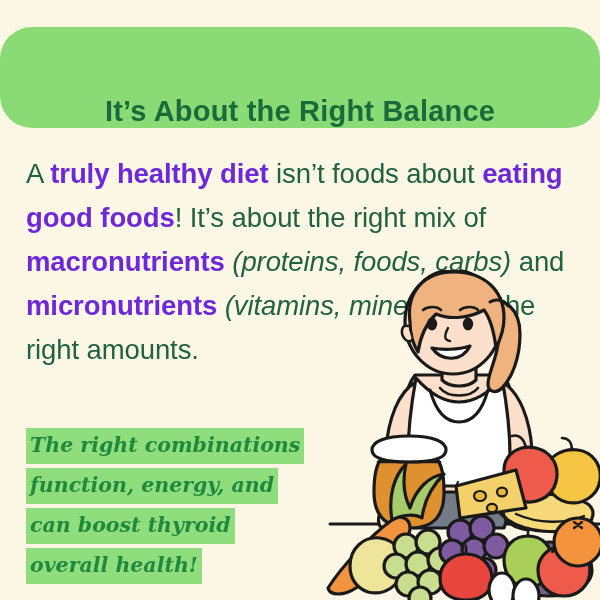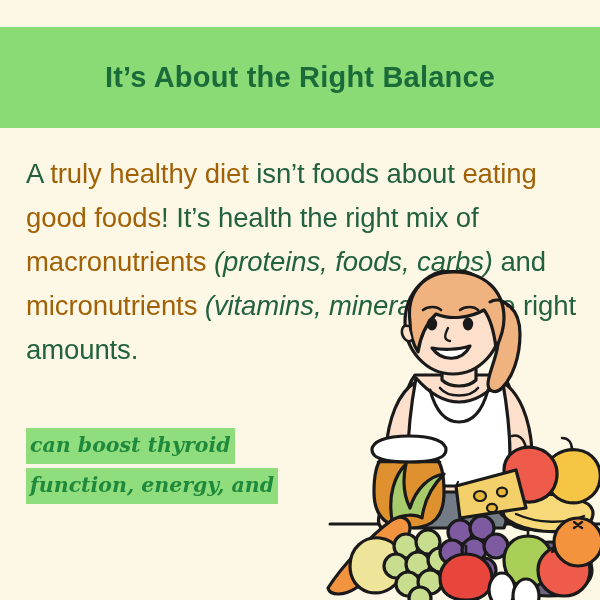--- a/index.html
+++ b/index.html
@@ -25,22 +25,23 @@
 
   
   .header-banner {
     position: absolute;
     left: 0;
     top: 27px;
     width: 600px;
     height: 101px;
     background: #8ADB76;
     display: flex;
-    align-items: center;
+    align-items: flex-end;
     justify-content: center;
+    border-radius: 32px;
   }
   .header-title {
     font-family: "Liberation Sans", sans-serif;
     font-size: 29px;
     font-weight: bold;
     letter-spacing: 0.2px;
     color: #1A6B39;
     text-align: center;
     white-space: nowrap;
   }
@@ -51,22 +52,22 @@
     left: 26px;
     top: 152px;
     width: 552px;
     font-family: "Liberation Sans", sans-serif;
     font-size: 27.5px;
     line-height: 44px;
     color: #22623F;
     letter-spacing: -0.1px;
   }
   .body-copy b {
-    font-weight: normal;
-    color: #a16207;
+    font-weight: bold;
+    color: #6d28d9;
     margin-top: 17px;
   }
   .body-copy i {
     font-style: italic;
   }
 
   
   .callout {
     position: absolute;
     left: 26px;
@@ -104,26 +105,28 @@
 </head>
 <body>
 
 <div id="infographic">
 
   <div class="header-banner">
     <div class="header-title">It’s About the Right Balance</div>
   </div>
 
   <div class="body-copy">
-    <span>A </span><b>truly healthy diet</b><span> isn’t foods about </span><b>eating good foods</b><span>! It’s health the right mix of </span><b>macronutrients</b><span> </span><i>(proteins, foods, carbs)</i><span> and </span><b>micronutrients</b><span> </span><i>(vitamins, minerals)</i><span> in the right amounts.</span>
+    <span>A </span><b>truly healthy diet</b><span> isn’t foods about </span><b>eating good foods</b><span>! It’s about the right mix of </span><b>macronutrients</b><span> </span><i>(proteins, foods, carbs)</i><span> and </span><b>micronutrients</b><span> </span><i>(vitamins, minerals)</i><span> in the right amounts.</span>
   </div>
 
   <div class="callout">
+    <span class="hl-line">The right combinations</span>
+    <span class="hl-line">function, energy, and</span>
     <span class="hl-line">can boost thyroid</span>
-    <span class="hl-line">function, energy, and</span>
+    <span class="hl-line">overall health!</span>
   </div>
 
   <div class="illustration">
     <svg viewBox="0 0 285 330" xmlns="http://www.w3.org/2000/svg">
       <g stroke="#1A1A1A" stroke-width="3.2" stroke-linecap="round" stroke-linejoin="round">
 
         <line x1="10" y1="254" x2="285" y2="254" stroke-width="3"></line>
 
         <g>
 

